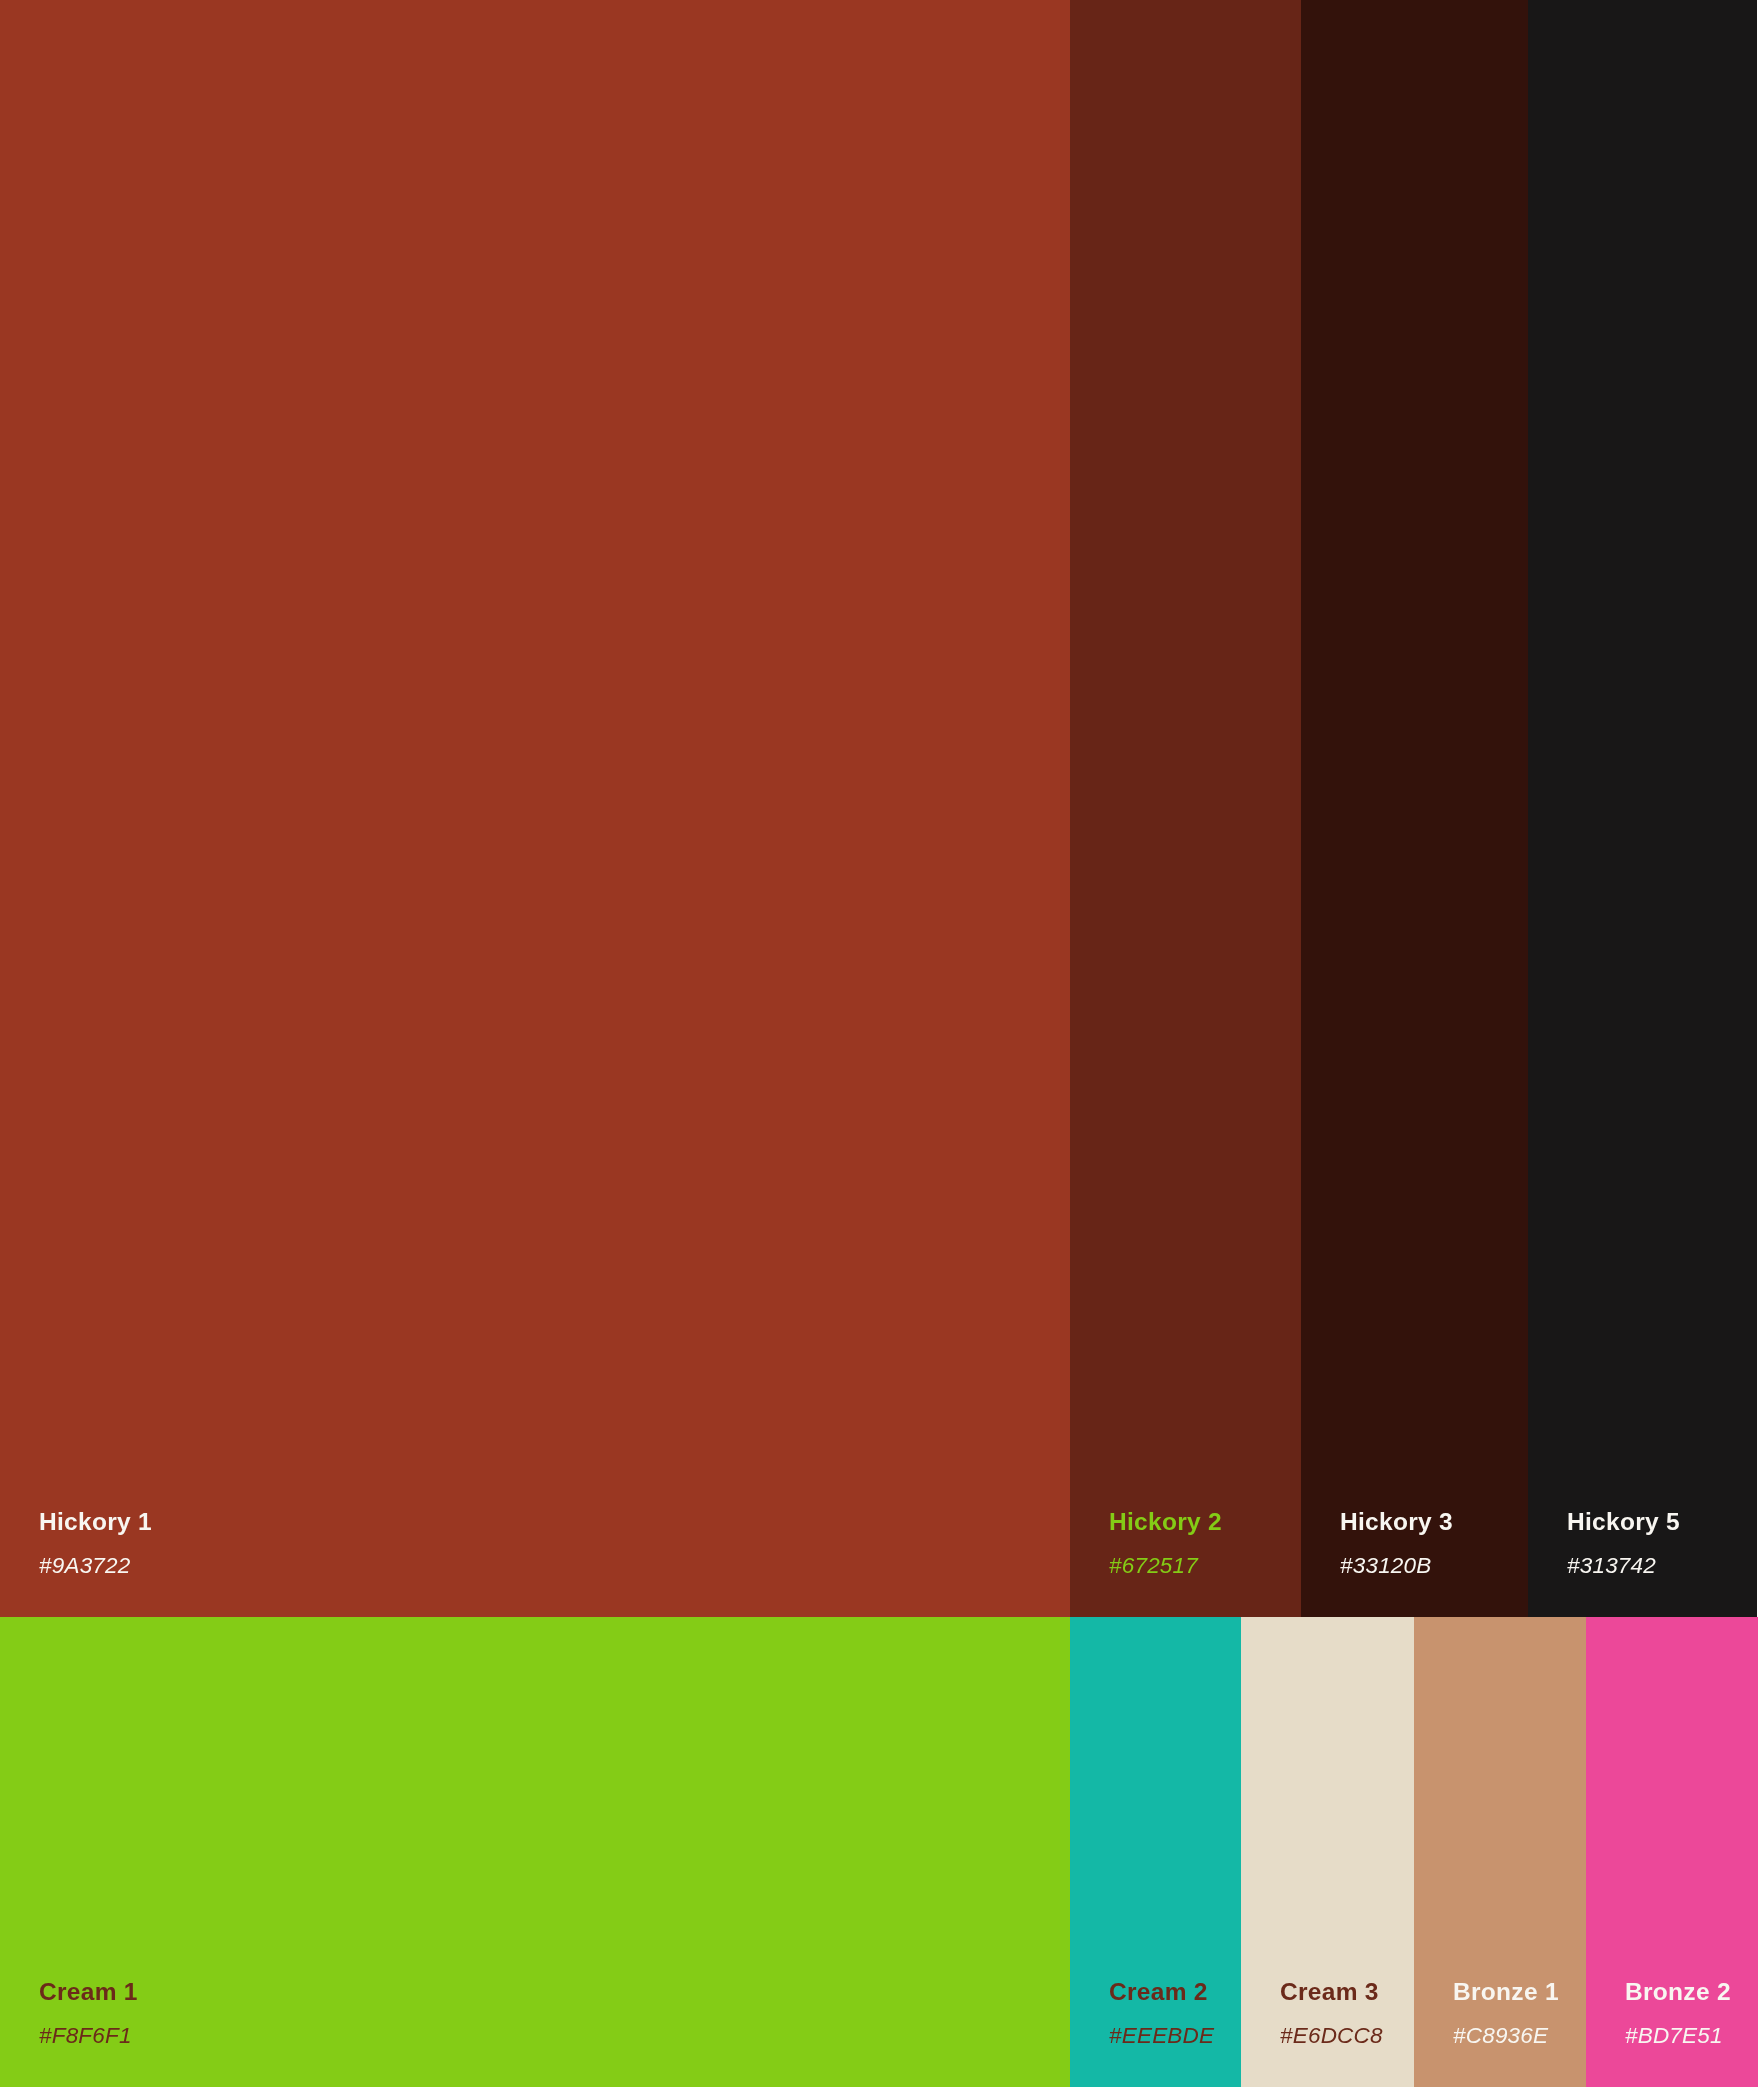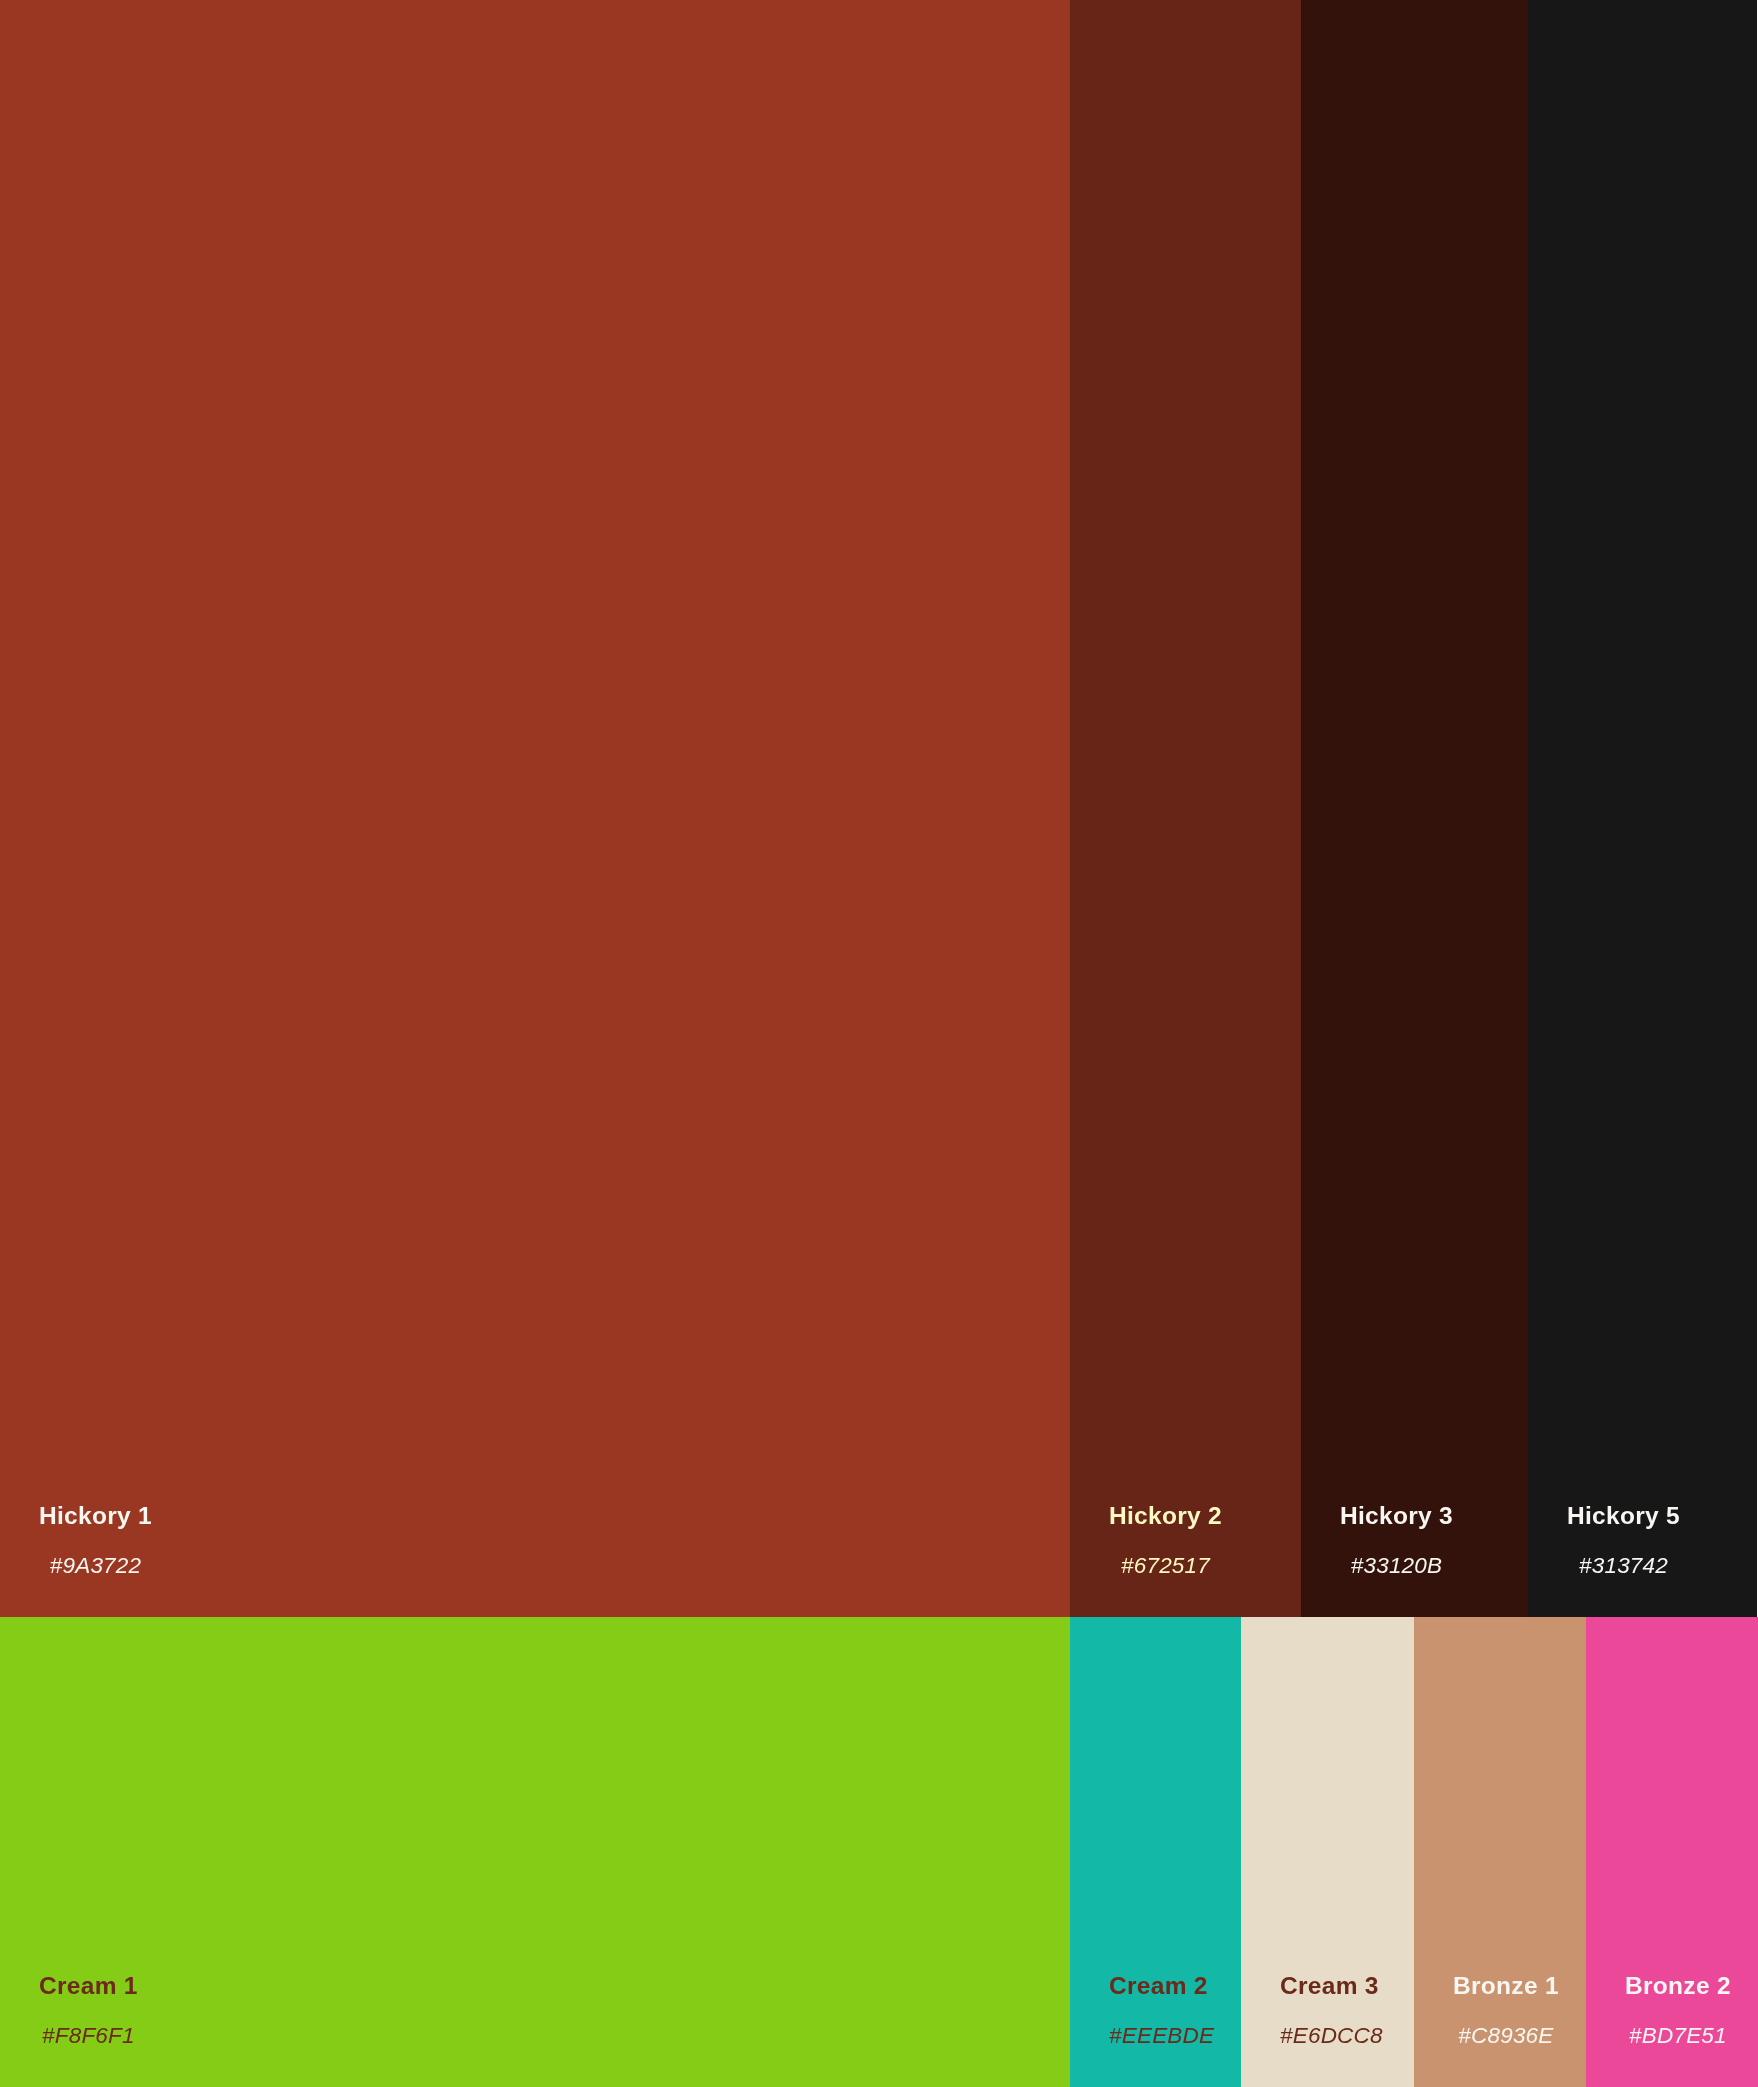--- a/index.html
+++ b/index.html
@@ -51,40 +51,39 @@
     line-height: 1.15;
   }
   .swatch-hex {
     display: block;
     font-family: "Liberation Sans", sans-serif;
     font-size: 22.5px;
     font-style: italic;
     font-weight: normal;
     letter-spacing: 0.2px;
     line-height: 1.3;
-    margin-top: 21px;
-    text-align: center;
+    margin-top: 15px;
   }
 </style>
 </head>
 <body>
 
 <div class="palette">
 
   <div class="row row-top">
 
     <div class="swatch" style="background-color: rgb(154, 55, 34); width: 1070px; flex: 0 0 1070px;">
       <div class="swatch-caption" style="color: rgb(248, 246, 241);">
         <span class="swatch-name">Hickory 1</span>
         <span class="swatch-hex">#9A3722</span>
       </div>
     </div>
 
     <div class="swatch" style="background-color: rgb(103, 37, 23); width: 231px; flex: 0 0 231px;">
-      <div class="swatch-caption" style="color: #fef9c3;">
+      <div class="swatch-caption" style="color: #84cc16;">
         <span class="swatch-name">Hickory 2</span>
         <span class="swatch-hex">#672517</span>
       </div>
     </div>
 
     <div class="swatch" style="background-color: rgb(51, 18, 11); width: 227px; flex: 0 0 227px;">
       <div class="swatch-caption" style="color: rgb(248, 246, 241);">
         <span class="swatch-name">Hickory 3</span>
         <span class="swatch-hex">#33120B</span>
       </div>

